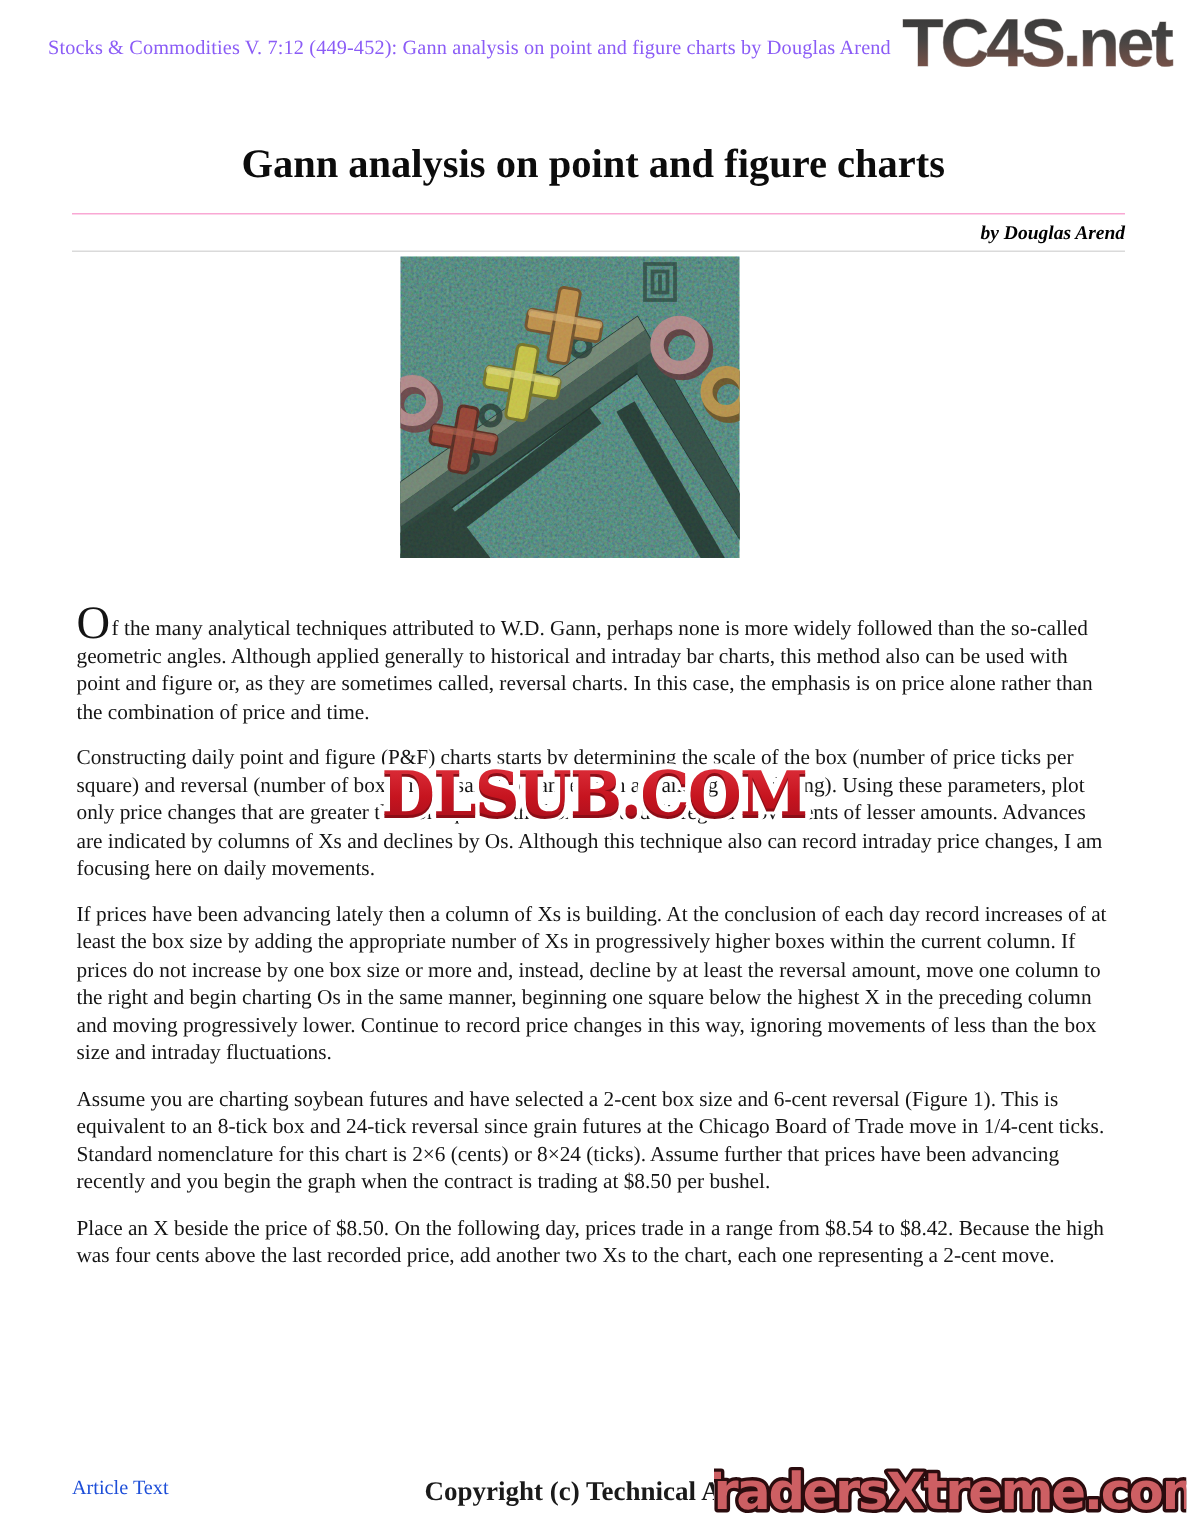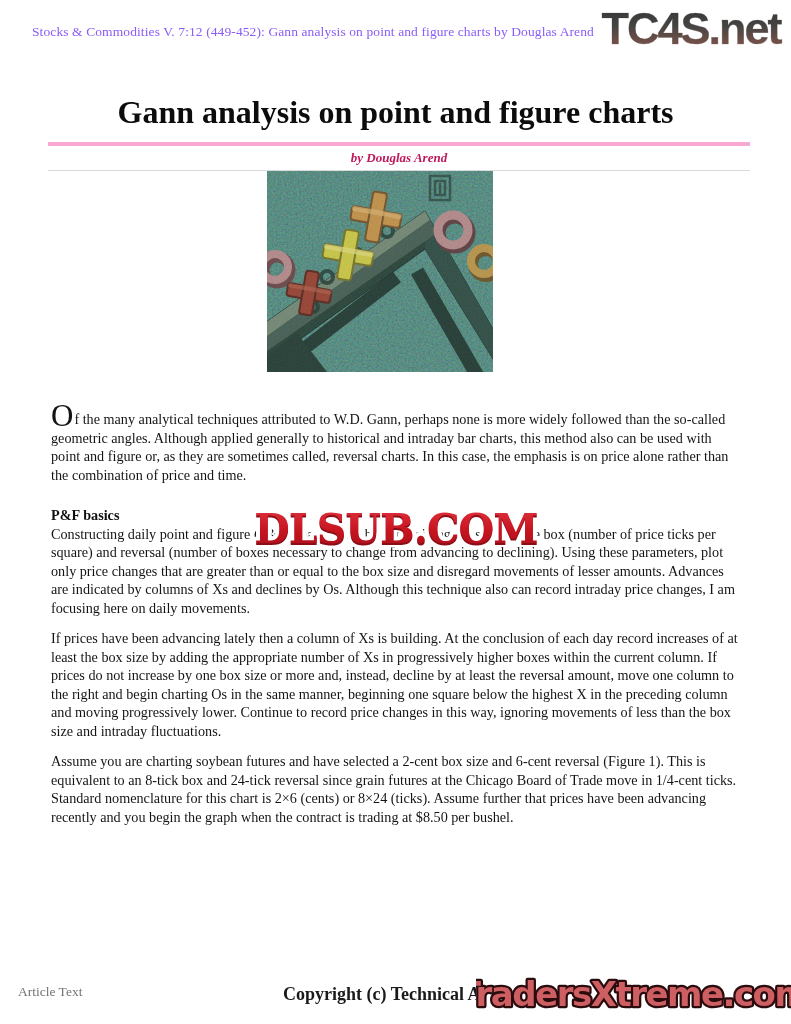--- a/index.html
+++ b/index.html
@@ -7,47 +7,47 @@
     width:791px;height:1024px;background:#ffffff;position:relative;
     font-family:"Liberation Serif", serif;color:#111;overflow:hidden;
   }
   .citation{
     position:absolute;left:32px;top:24px;font-size:13.5px;color:#8b5cf6;
     letter-spacing:0.1px;
   }
   .tc4s-logo{position:absolute;right:4px;top:2px;}
   .article-title{
     position:absolute;top:94px;left:0;width:100%;margin:0;
-    text-align:center;font-size:32px;font-weight:bold;color:#0c0c0c;
+    text-align:center;font-size:27px;font-weight:bold;color:#0c0c0c;
   }
   .byline-bar{
     position:absolute;top:142px;left:48px;width:702px;
-    border-top:4px solid #f9a8d4;border-bottom:1px solid #dadada;
-    text-align:center;font-weight:bold;font-style:italic;font-size:13px;
-    padding:4px 0;color:#be185d;
+    border-top:1px solid #f9a8d4;border-bottom:1px solid #dadada;
+    text-align:right;font-weight:bold;font-style:italic;font-size:13px;
+    padding:4px 0;color:#000000;
   }
   .figure{position:absolute;left:267px;top:171px;width:226px;height:201px;}
   .content{
     position:absolute;left:51px;top:410px;width:690px;
     font-size:14.2px;line-height:18.5px;color:#141414;
   }
   .content p{margin:0 0 12px 0;}
   .dropcap{
     font-size:31px;line-height:4px;position:relative;top:2px;
     padding-right:1px;
   }
   .section-heading{
     font-size:14.2px;font-weight:bold;margin:22px 0 0 0;line-height:18.5px;
     color:#101010;
   }
   .watermark{
     position:absolute;top:505px;left:50%;transform:translateX(-50%);
     pointer-events:none;
   }
-  .footer-left{position:absolute;left:18px;top:984px;font-size:13.5px;color:#737373;}
+  .footer-left{position:absolute;left:48px;top:984px;font-size:13.5px;color:#1d4ed8;}
   .footer-center{position:absolute;left:283px;top:984px;font-size:18px;color:#1a1a1a;font-weight:bold;}
   .tx-logo{position:absolute;left:476px;top:968px;}
   svg text{user-select:none;}
 </style>
 </head>
 <body>
 
 <div class="citation">Stocks &amp; Commodities V. 7:12 (449-452): Gann analysis on point and figure charts by Douglas Arend</div>
 
 <svg class="tc4s-logo" width="192" height="52" viewBox="0 0 192 52">
@@ -132,24 +132,24 @@
   <g>
     <circle cx="219" cy="93" r="13" fill="none" stroke="#6e4a18" stroke-width="10"></circle>
     <circle cx="217" cy="90" r="13" fill="none" stroke="#c6913f" stroke-width="8"></circle>
   </g>
 
   <rect width="226" height="201" filter="url(#tex)" opacity="0.18"></rect>
 </svg>
 
 <div class="content">
   <p><span class="dropcap">O</span><span>f the many analytical techniques attributed to W.D. Gann, perhaps none is more widely followed than the so-called geometric angles. Although applied generally to historical and intraday bar charts, this method also can be used with point and figure or, as they are sometimes called, reversal charts. In this case, the emphasis is on price alone rather than the combination of price and time.</span></p>
-  <h2 class="section-heading">P&amp;F basics</h2>
   <p>Constructing daily point and figure (P&amp;F) charts starts by determining the scale of the box (number of price ticks per square) and reversal (number of boxes necessary to change from advancing to declining). Using these parameters, plot only price changes that are greater than or equal to the box size and disregard movements of lesser amounts. Advances are indicated by columns of Xs and declines by Os. Although this technique also can record intraday price changes, I am focusing here on daily movements.</p>
   <p>If prices have been advancing lately then a column of Xs is building. At the conclusion of each day record increases of at least the box size by adding the appropriate number of Xs in progressively higher boxes within the current column. If prices do not increase by one box size or more and, instead, decline by at least the reversal amount, move one column to the right and begin charting Os in the same manner, beginning one square below the highest X in the preceding column and moving progressively lower. Continue to record price changes in this way, ignoring movements of less than the box size and intraday fluctuations.</p>
   <p>Assume you are charting soybean futures and have selected a 2-cent box size and 6-cent reversal (Figure 1). This is equivalent to an 8-tick box and 24-tick reversal since grain futures at the Chicago Board of Trade move in 1/4-cent ticks. Standard nomenclature for this chart is 2×6 (cents) or 8×24 (ticks). Assume further that prices have been advancing recently and you begin the graph when the contract is trading at $8.50 per bushel.</p>
+  <p>Place an X beside the price of $8.50. On the following day, prices trade in a range from $8.54 to $8.42. Because the high was four cents above the last recorded price, add another two Xs to the chart, each one representing a 2-cent move.</p>
 </div>
 
 <div class="watermark">
   <svg width="300" height="48" viewBox="0 0 300 48">
     <defs>
       <linearGradient id="redgrad" x1="0" y1="0" x2="0" y2="1">
         <stop offset="0" stop-color="#e23440"></stop>
         <stop offset="0.55" stop-color="#c6141f"></stop>
         <stop offset="1" stop-color="#a50f1c"></stop>
       </linearGradient>

